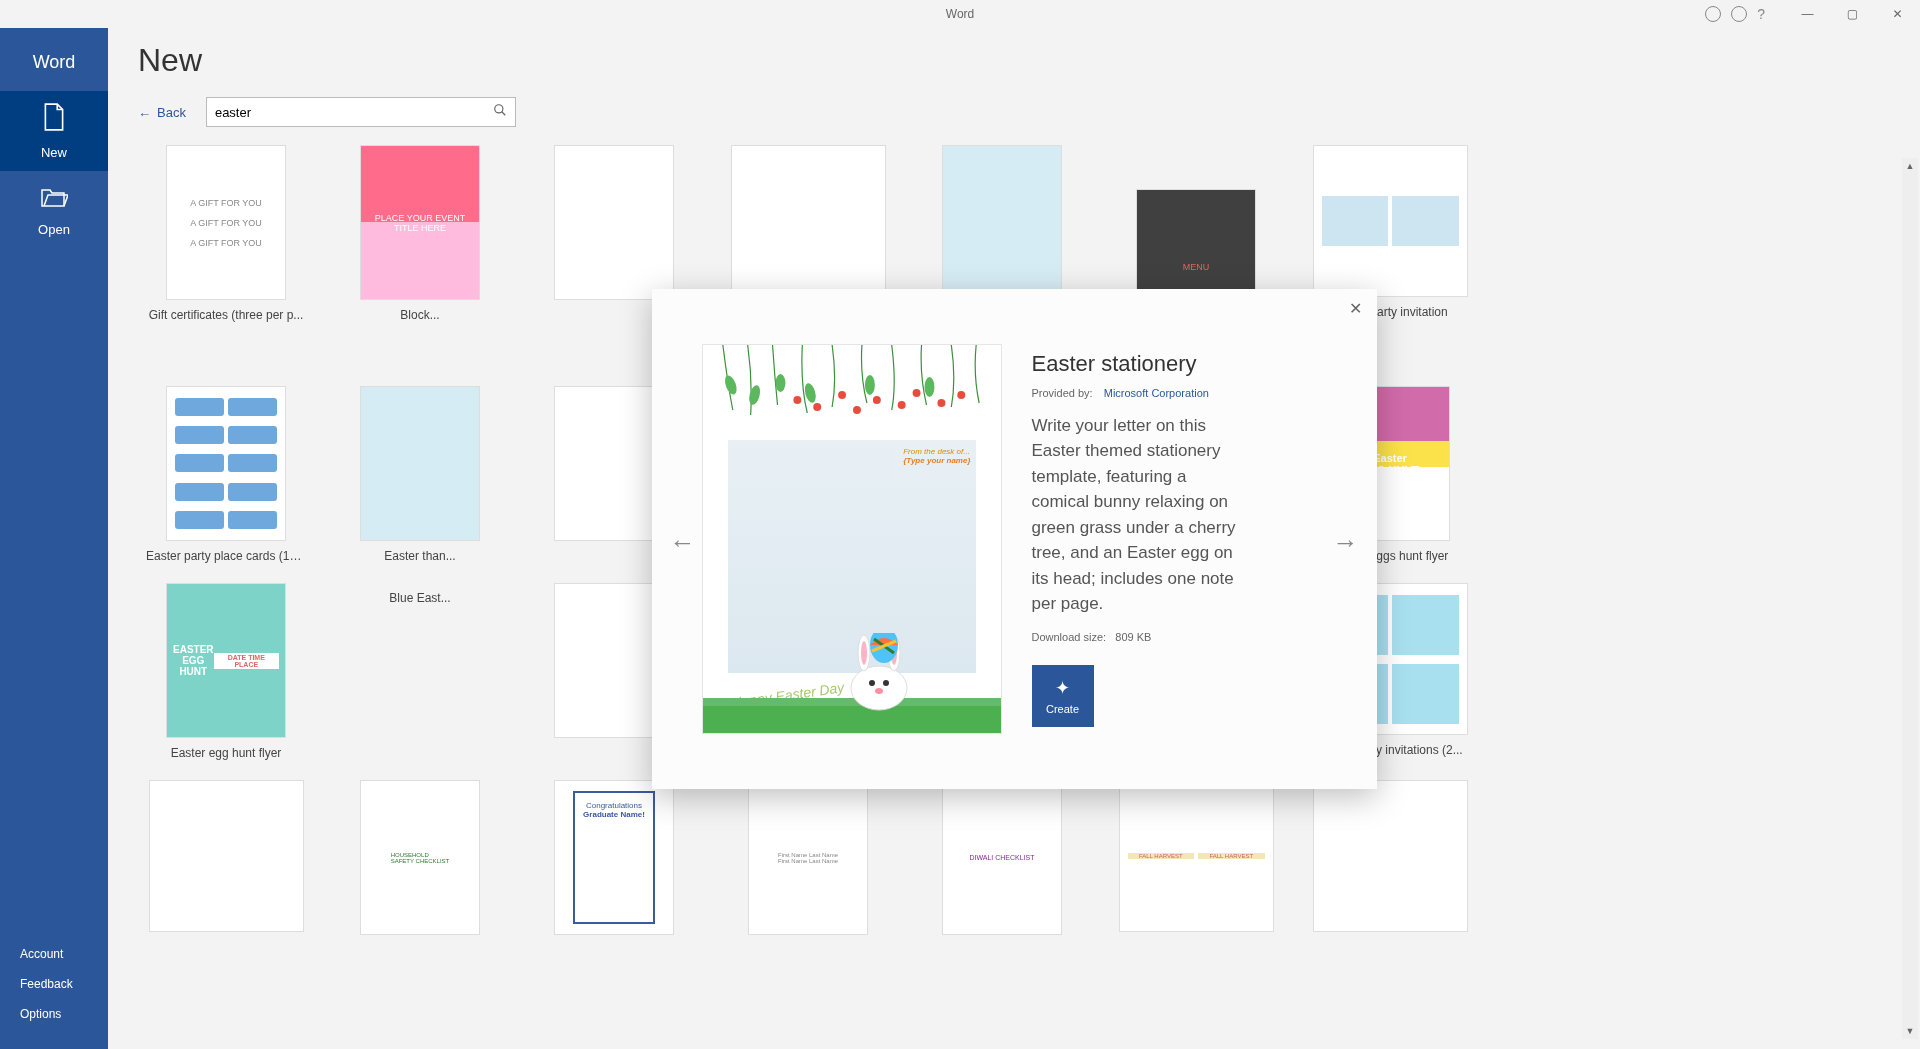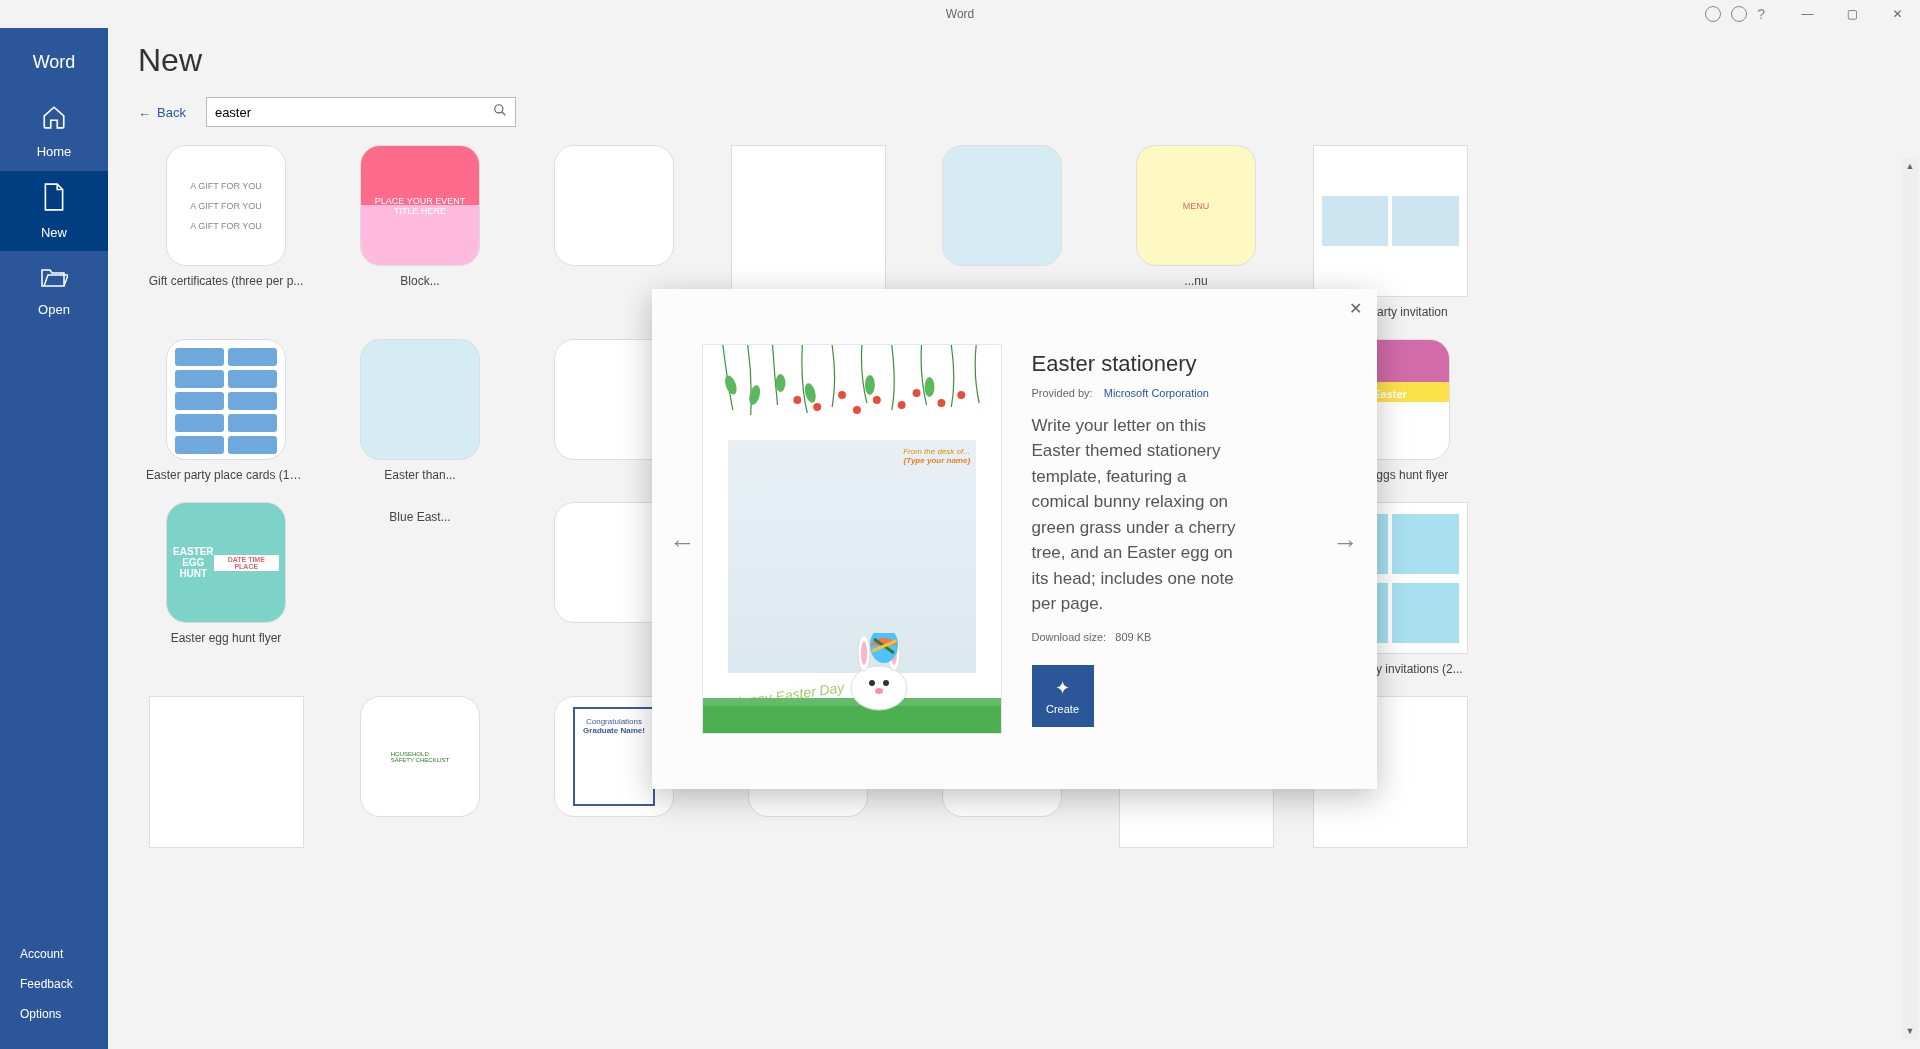--- a/index.html
+++ b/index.html
@@ -26,21 +26,21 @@
 .page-title { font-size: 32px; font-weight: 300; color: #333; margin: 14px 0 18px 0; }
 .toprow { display: flex; align-items: center; gap: 20px; margin-bottom: 18px; }
 .back-link { color: #2b579a; font-size: 13px; cursor: pointer; display: flex; align-items: center; gap: 6px; }
 .search-box { width: 310px; height: 30px; border: 1px solid #bbb; background: #fff; display: flex; align-items: center; padding: 0 8px; }
 .search-box input { flex: 1; border: none; outline: none; font-size: 13px; }
 .search-icon { color: #666; }
 
 .grid { display: grid; grid-template-columns: repeat(7, 176px); column-gap: 18px; row-gap: 20px; justify-content: start; padding-bottom: 20px; }
 .card { display: flex; flex-direction: column; align-items: center; cursor: pointer; }
 .thumb { width: 155px; height: 152px; background: #fff; border: 1px solid #ddd; display: flex; align-items: center; justify-content: center; font-size: 9px; color: #888; text-align: center; padding: 6px; overflow: hidden; }
-.thumb.tall { width: 120px; height: 121px; border-radius: 20px; }
+.thumb.tall { width: 120px; height: 155px; }
 .card-label { font-size: 12px; color: #444; margin-top: 8px; text-align: right; max-width: 160px; white-space: nowrap; overflow: hidden; text-overflow: ellipsis; }
 
 .scrollbar-v { position: absolute; right: 2px; top: 130px; bottom: 10px; width: 16px; background: #eee; }
 .scroll-arrow { height: 16px; display: flex; align-items: center; justify-content: center; font-size: 9px; color: #666; }
 
 
 .modal-backdrop { position: absolute; inset: 0; display: flex; align-items: center; justify-content: center; }
 .modal { width: 725px; height: 500px; background: #fcfcfc; box-shadow: 0 8px 30px rgba(0,0,0,0.25); position: relative; display: flex; align-items: center; padding: 30px 50px; }
 .modal-close { position: absolute; top: 10px; right: 14px; font-size: 16px; color: #666; cursor: pointer; }
 .modal-nav { position: absolute; top: 50%; transform: translateY(-50%); font-size: 26px; color: #888; cursor: pointer; }
@@ -79,28 +79,20 @@
     </div>
     <div class="titlebar-btn">—</div>
     <div class="titlebar-btn">▢</div>
     <div class="titlebar-btn">✕</div>
   </div>
 </div>
 
 <div class="app">
   <div class="sidebar">
     <div class="sidebar-brand">Word</div>
-    <div class="sidebar-item">
-      <span class="icon">
-        <svg width="26" height="26" viewBox="0 0 24 24" fill="none" stroke="#fff" stroke-width="1.5">
-            <path d="M3 11l9-8 9 8v10a1 1 0 0 1-1 1h-5v-7h-6v7H4a1 1 0 0 1-1-1z"></path>
-          </svg>
-      </span>
-      <span class="label">Home</span>
-    </div>
     <div class="sidebar-item active">
       <span class="icon">
         <svg width="22" height="28" viewBox="0 0 20 26" fill="none" stroke="#fff" stroke-width="1.5">
             <path d="M2 1h11l5 5v19H2z"></path>
             <path d="M13 1v5h5"></path>
           </svg>
       </span>
       <span class="label">New</span>
     </div>
     <div class="sidebar-item">
@@ -155,21 +147,21 @@
         </div>
       <div class="card">
           <div class="thumb"></div>
           <div class="card-label"></div>
         </div>
       <div class="card">
           <div class="thumb tall" style="background:#d6ecf5;"></div>
           <div class="card-label"></div>
         </div>
       <div class="card">
-          <div class="thumb tall" style="background:#fef9c3;color:#d66;">MENU</div>
+          <div class="thumb tall" style="background:#404040;color:#d66;margin-top:44px;">MENU</div>
           <div class="card-label">...nu</div>
         </div>
       <div class="card">
           <div class="thumb" style="background:#fff;display:flex;gap:4px;padding:30px 8px;">
             <div style="flex:1;background:#cde5f0;height:50px;"></div>
             <div style="flex:1;background:#cde5f0;height:50px;"></div>
           </div>
           <div class="card-label">Easter party invitation</div>
         </div>
 

